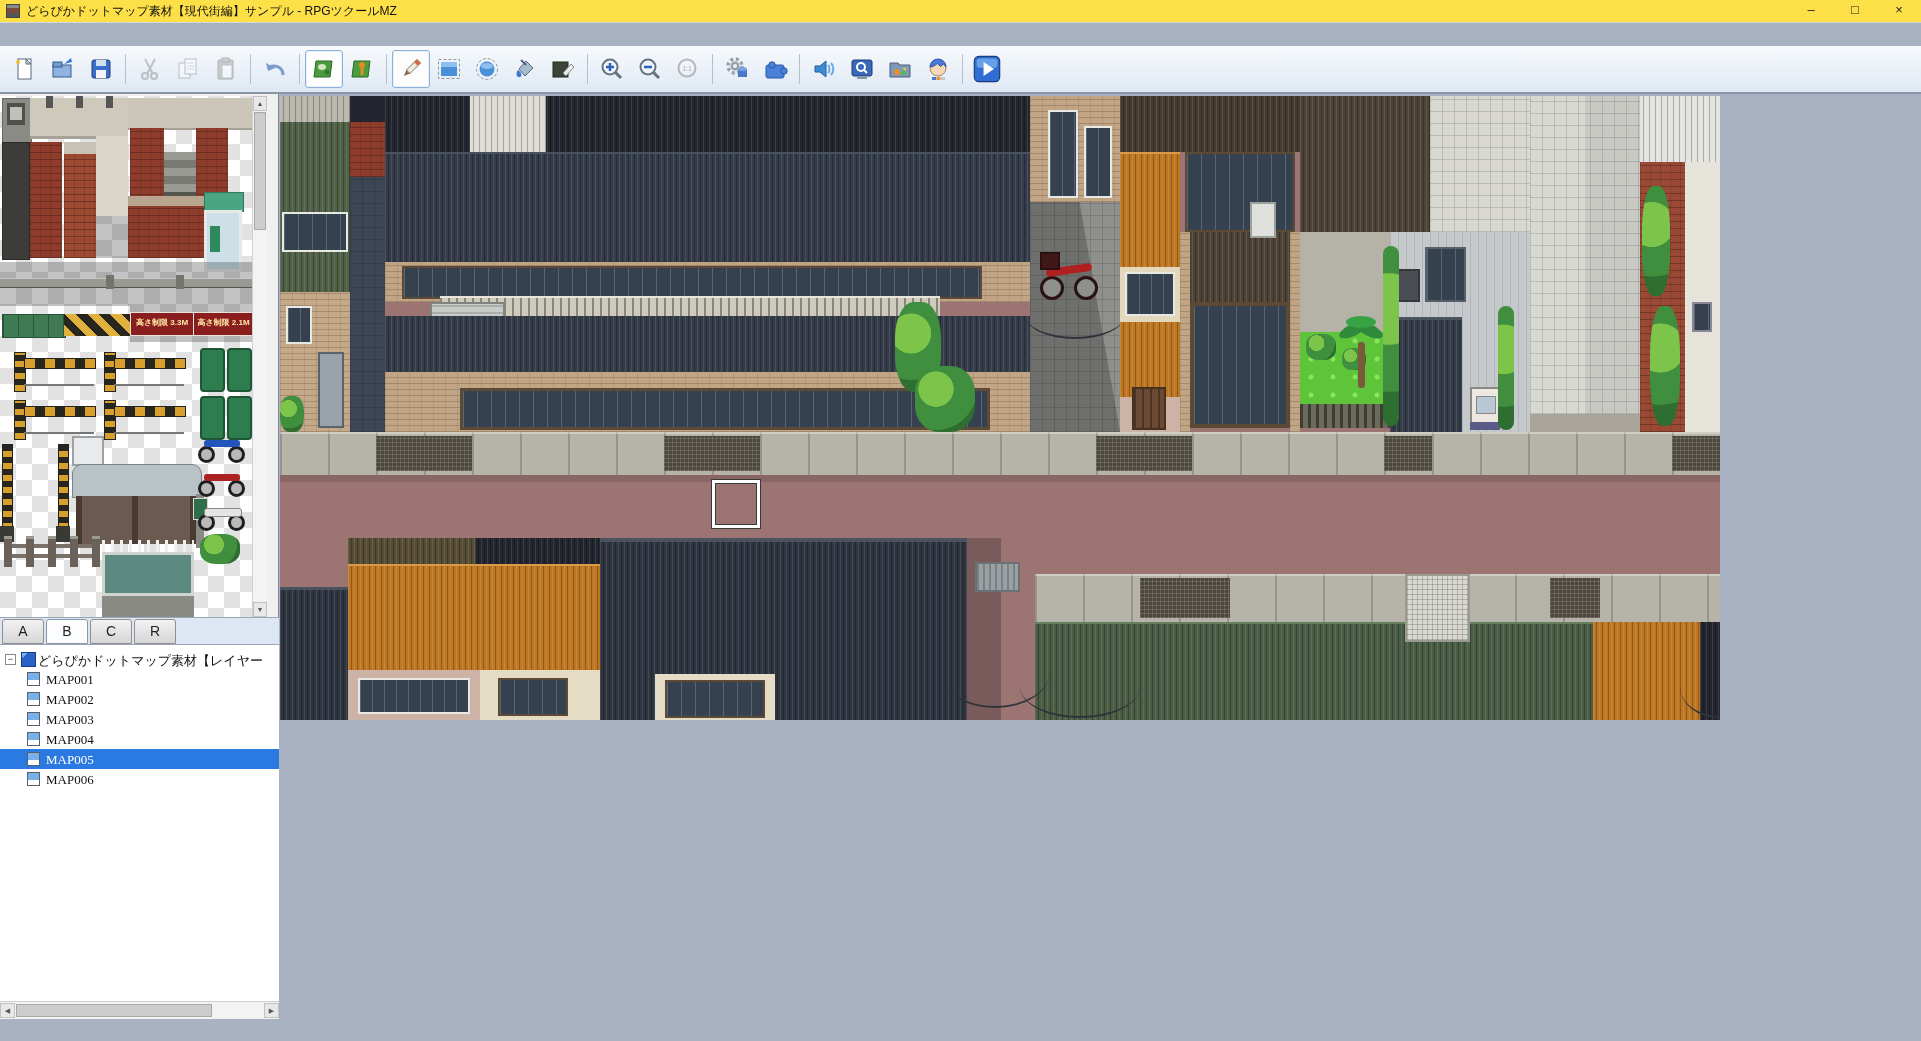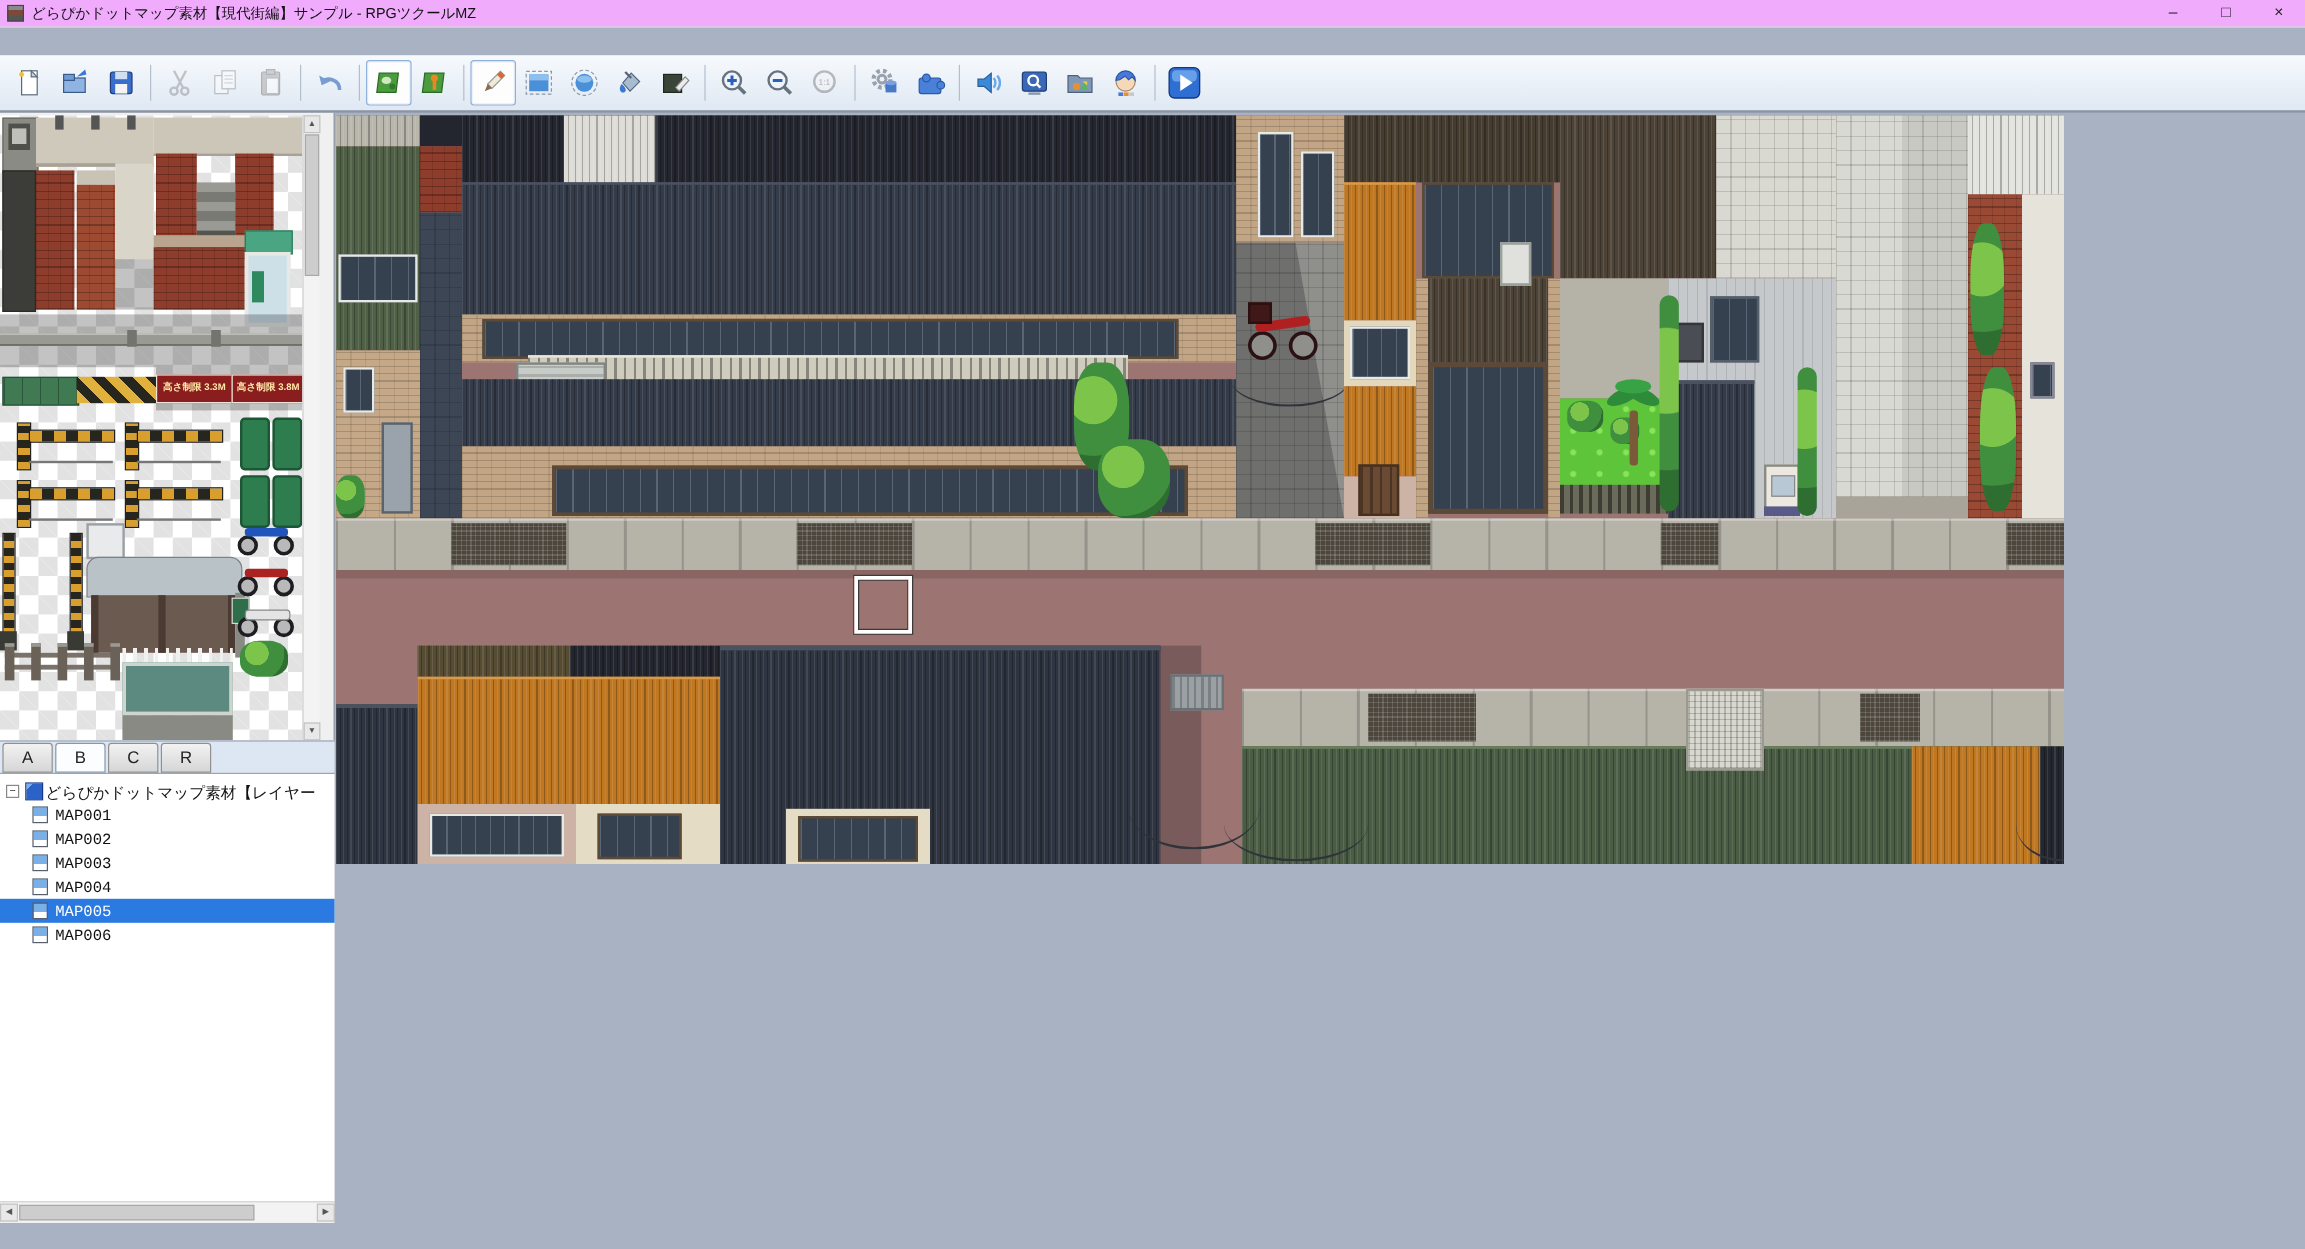--- a/index.html
+++ b/index.html
@@ -1,20 +1,20 @@
 <!DOCTYPE html>
 <html><head>
 <meta charset="utf-8">
 <style>
   html,body{margin:0;padding:0;background:#666;}
   .window{position:relative;width:1921px;height:1041px;background:#a9b2c2;overflow:hidden;
     font-family:"Liberation Sans",sans-serif;-webkit-font-smoothing:antialiased;}
   .ab{position:absolute;}
   
-  .titlebar{position:absolute;left:0;top:0;width:100%;height:22px;background:#f0abfc;border-bottom:1px solid #d8d8d8;}
+  .titlebar{position:absolute;left:0;top:0;width:100%;height:22px;background:#fde047;border-bottom:1px solid #d8d8d8;}
   .titlebar .appicon{position:absolute;left:6px;top:4px;width:14px;height:14px;
     background:linear-gradient(180deg,#8a8a8a 0 4px,#7c4a3a 4px 9px,#555 9px 14px);box-shadow:inset 0 0 0 1px #444;}
   .titlebar .title{position:absolute;left:26px;top:3px;font-size:12px;color:#111;white-space:nowrap;}
   .winbtn{position:absolute;top:0;width:44px;height:22px;text-align:center;line-height:20px;font-size:13px;color:#222;}
   
   .menubar{position:absolute;left:0;top:22px;width:100%;height:24px;background:linear-gradient(#eef3fa,#dde7f3);display:flex;align-items:center;padding-left:6px;box-sizing:border-box;}
   .menu-item{font-size:14px;color:#111;padding:2px 11px;white-space:nowrap;}
   
   .toolbar{position:absolute;left:0;top:46px;width:100%;height:46px;background:linear-gradient(#f7fafd,#dfe8f3);display:flex;align-items:center;padding-left:6px;box-sizing:border-box;}
   .tbtn{width:36px;height:36px;display:flex;align-items:center;justify-content:center;border:1px solid transparent;border-radius:3px;flex:0 0 auto;}
@@ -43,21 +43,21 @@
   .tabsbar{position:absolute;left:0;top:523px;width:279px;height:28px;background:#dde7f3;border-top:1px solid #9aa5b5;border-bottom:1px solid #9aa5b5;box-sizing:border-box;}
   .tab{position:absolute;top:1px;width:42px;height:25px;background:linear-gradient(#f2f2f2,#d6d6d6);border:1px solid #909090;border-radius:3px 3px 0 0;box-sizing:border-box;text-align:center;line-height:23px;font-size:14px;color:#222;}
   .tab.sel{background:#fcfdff;border-color:#8898a8;}
   
   .tree{position:absolute;left:0;top:551px;width:279px;height:356px;background:#ffffff;overflow:hidden;}
   .trow{position:absolute;left:0;width:279px;height:20px;font-size:13px;color:#111;white-space:nowrap;}
   .trow.sel{background:#2a7ae2;color:#fff;}
   .expander{position:absolute;left:5px;top:5px;width:11px;height:11px;background:#fff;border:1px solid #888;box-sizing:border-box;font-size:9px;line-height:9px;text-align:center;color:#333;}
   .cube{position:absolute;left:21px;top:3px;width:13px;height:13px;background:linear-gradient(135deg,#7ab0ee 0 4px,#2a62c8 4px 13px);border:1px solid #1a3c88;}
   .mapicon{position:absolute;left:33px;top:3px;width:13px;height:14px;background:linear-gradient(#7ab0e8 0 7px,#ffffff 7px);border:1px solid #56606e;box-sizing:border-box;}
-  .tlabel{position:absolute;top:3px;font-family:Liberation Mono, monospace;font-size:13px;}
+  .tlabel{position:absolute;top:3px;font-family:Liberation Serif, serif;font-size:13px;}
   
   .hscroll{position:absolute;left:0;top:907px;width:279px;height:18px;background:#f3f3f3;border-top:1px solid #d0d0d0;box-sizing:border-box;}
   .hbtn{position:absolute;top:1px;width:15px;height:15px;background:#e8e8e8;border:1px solid #c2c2c2;box-sizing:border-box;font-size:7px;color:#555;text-align:center;line-height:13px;}
   .thumb-h{position:absolute;left:16px;top:2px;width:196px;height:13px;background:#cdcdcd;border:1px solid #a9a9a9;box-sizing:border-box;}
   
   .canvas{position:absolute;left:279px;top:0;width:1642px;height:925px;background:#a9b2c2;overflow:hidden;}
   .map{position:absolute;left:1px;top:2px;width:1440px;height:624px;background:#9c7472;overflow:hidden;}
   .corr{background-image:repeating-linear-gradient(90deg,rgba(255,255,255,.10) 0 1px,transparent 1px 3px,rgba(0,0,0,.25) 3px 4px,transparent 4px 6px);}
   .bricks{background-image:repeating-linear-gradient(0deg,rgba(0,0,0,.16) 0 1px,transparent 1px 6px),repeating-linear-gradient(90deg,rgba(0,0,0,.08) 0 1px,transparent 1px 12px);}
   .tgrid{background-image:repeating-linear-gradient(0deg,rgba(0,0,0,.13) 0 1px,transparent 1px 12px),repeating-linear-gradient(90deg,rgba(0,0,0,.13) 0 1px,transparent 1px 12px);}
@@ -303,21 +303,21 @@
         <div class="ab" style="left:204px;top:114px;width:38px;height:62px;background:#cde0e8;border:3px solid #e8e8e4;box-sizing:border-box;"></div>
         <div class="ab" style="left:210px;top:130px;width:10px;height:26px;background:#2e8a5e;"></div>
         <div class="ab shade" style="left:0;top:166px;width:252px;height:44px;"></div>
         <div class="ab" style="left:0;top:182px;width:252px;height:8px;background:#9a9a94;border-top:1px solid #c8c8c2;border-bottom:1px solid #55554f;"></div>
         <div class="ab" style="left:106px;top:179px;width:8px;height:14px;background:#74746e;"></div>
         <div class="ab" style="left:176px;top:179px;width:8px;height:14px;background:#74746e;"></div>
         <div class="ab" style="left:2px;top:218px;width:62px;height:22px;background:#3f7a52;border:1px solid #25523a;background-image:repeating-linear-gradient(90deg,rgba(0,0,0,.3) 0 1px,transparent 1px 15px);"></div>
         <div class="ab hazard" style="left:64px;top:218px;width:66px;height:22px;"></div>
         <div class="ab shade" style="left:130px;top:210px;width:122px;height:36px;"></div>
         <div class="ab sign" style="left:130px;top:216px;width:62px;height:22px;">高さ制限 3.3M</div>
-        <div class="ab sign" style="left:193px;top:216px;width:59px;height:22px;">高さ制限 3.8M</div>
+        <div class="ab sign" style="left:193px;top:216px;width:59px;height:22px;">高さ制限 2.1M</div>
 
         <div class="ab gatepost" style="left:14px;top:256px;width:10px;height:38px;"></div>
         <div class="ab gatearm" style="left:24px;top:262px;width:70px;height:9px;"></div>
         <div class="ab" style="left:24px;top:288px;width:70px;height:2px;background:#777;"></div>
         <div class="ab gatepost" style="left:104px;top:256px;width:10px;height:38px;"></div>
         <div class="ab gatearm" style="left:114px;top:262px;width:70px;height:9px;"></div>
         <div class="ab" style="left:114px;top:288px;width:70px;height:2px;background:#777;"></div>
         <div class="ab seat" style="left:200px;top:252px;width:25px;height:44px;"></div>
         <div class="ab seat" style="left:227px;top:252px;width:25px;height:44px;"></div>
 

